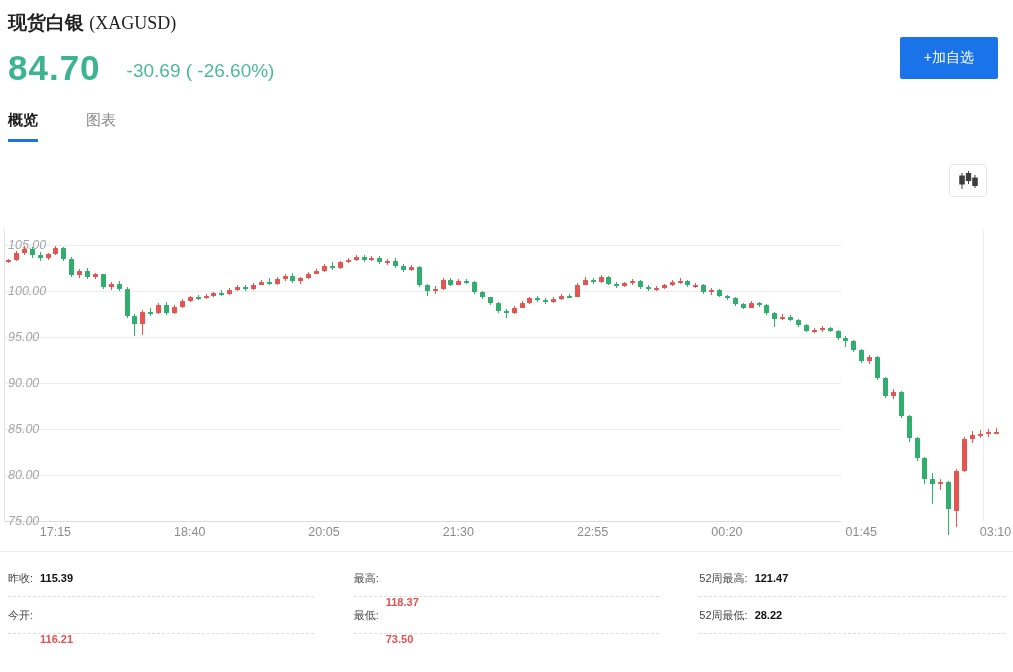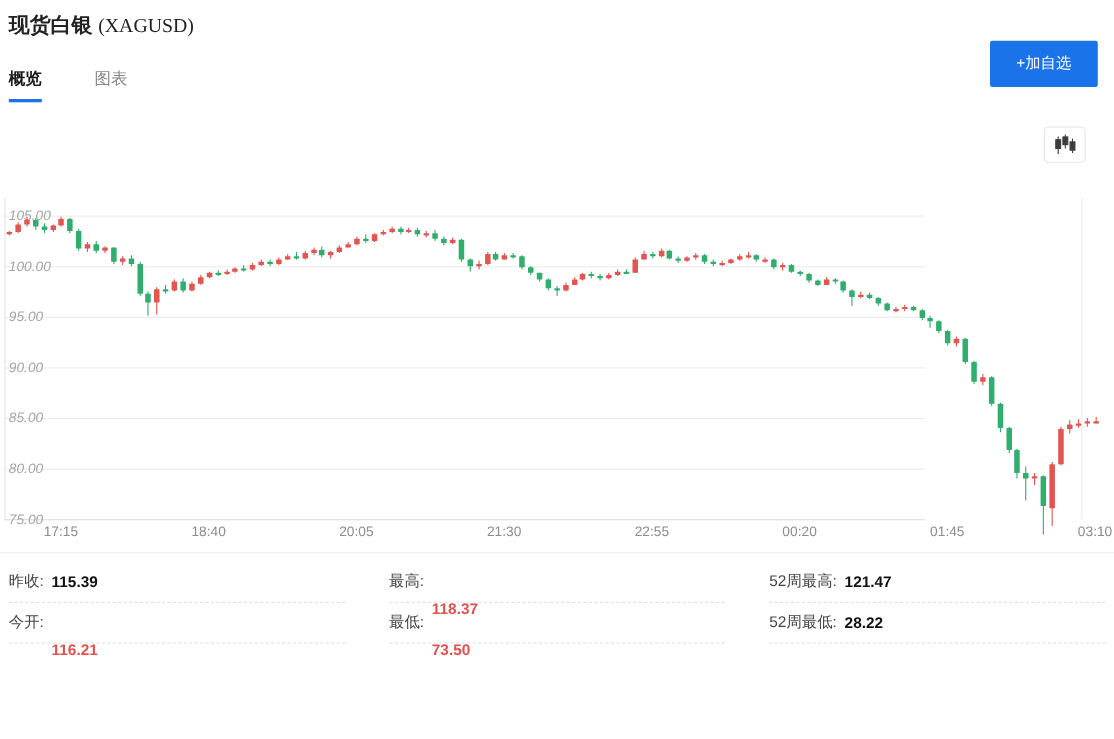--- a/index.html
+++ b/index.html
@@ -40,35 +40,39 @@
   .axis-line { position:absolute; left:4px; right:0; top:292px; height:1px; background:#dcdcdc; }
   .vline { position:absolute; top:0; width:1px; height:292px; background:#e3e3e3; }
   .ylabel { position:absolute; left:8px; transform:translateY(-50%); font-size:12.5px; color:#a5a5a5; z-index:1; }
   .xlabels { position:absolute; left:0; top:296px; width:1013px; height:18px; }
   .xlabel { position:absolute; transform:translateX(-50%); font-size:12.5px; color:#8c8c8c; white-space:nowrap; }
   .wick { position:absolute; width:1px; z-index:2; }
   .cbody { position:absolute; width:5px; z-index:3; border-radius:0.5px; }
 
   
   .stats { margin:8px 8px 0 8px; display:grid; grid-template-columns:1fr 1fr 1fr; column-gap:40px; }
-  .stat { display:flex; align-items:center; height:37px; font-size:14px;
+  .stat { display:flex; align-items:center; height:37px; font-size:11px;
     border-bottom:1px dashed #ddd; }
   .stat .lbl { color:#444; }
   .stat .val { color:#111; font-weight:bold; margin-left:7px; }
   .stat .val.red { color:#e25050;margin-top:48px; }
 </style>
 </head>
 <body>
 
 <div class="page">
 
   <div class="hdr">
     <div class="title">
       <span>现货白银</span>
       <span class="sym">(XAGUSD)</span>
+    </div>
+    <div class="price-row">
+      <span class="price">84.70</span>
+      <span class="change">-30.69 ( -26.60%)</span>
     </div>
     <button class="watch-btn">+加自选</button>
   </div>
 
   <div class="tabs">
     <div class="tab active">概览</div>
     <div class="tab">图表</div>
   </div>
 
   <div class="toolbar">

